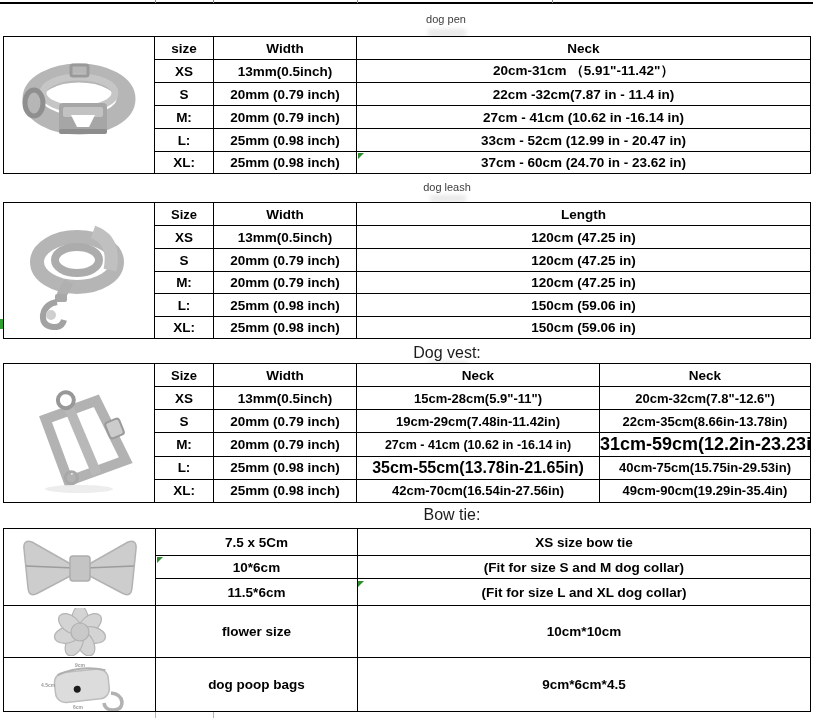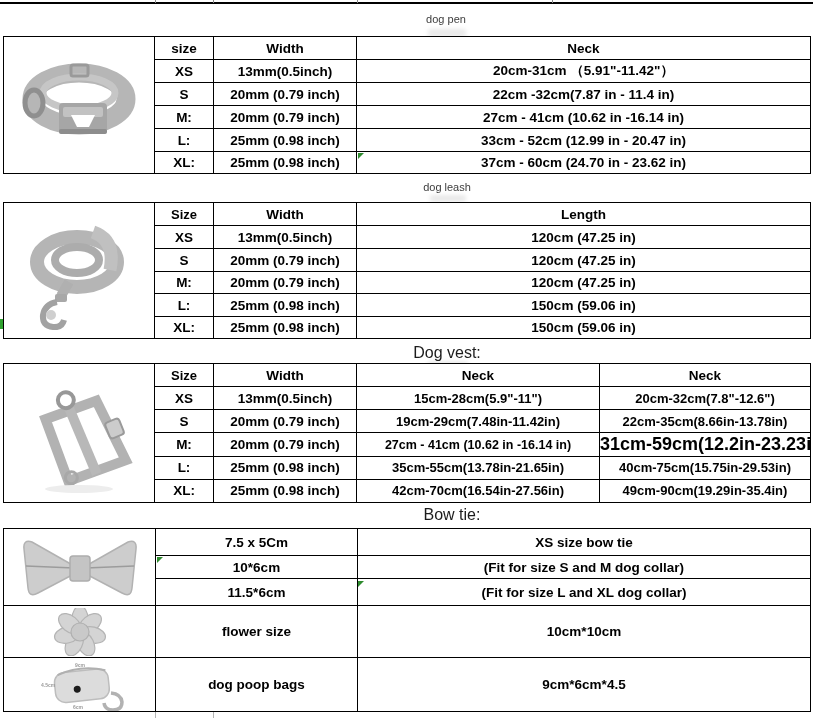--- a/index.html
+++ b/index.html
@@ -201,21 +201,21 @@
         </tr>
     <tr style="height:23px;">
           <td class="la">M:</td>
           <td class="la">20mm (0.79 inch)</td>
           <td class="la" style="font-size:12.5px;">27cm - 41cm (10.62 in -16.14 in)</td>
           <td class="la" style="font-size:18px;">31cm-59cm(12.2in-23.23in)</td>
         </tr>
     <tr style="height:23px;">
           <td class="la">L:</td>
           <td class="la">25mm (0.98 inch)</td>
-          <td class="la" style="font-size:13px;">35cm-55cm(13.78in-21.65in)</td>
+          <td class="la" style="font-size:16px;">35cm-55cm(13.78in-21.65in)</td>
           <td class="la" style="font-size:13px;">40cm-75cm(15.75in-29.53in)</td>
         </tr>
     <tr style="height:23px;">
           <td class="la">XL:</td>
           <td class="la">25mm (0.98 inch)</td>
           <td class="la" style="font-size:13px;">42cm-70cm(16.54in-27.56in)</td>
           <td class="la" style="font-size:13px;">49cm-90cm(19.29in-35.4in)</td>
         </tr>
   </tbody>
     </table>

